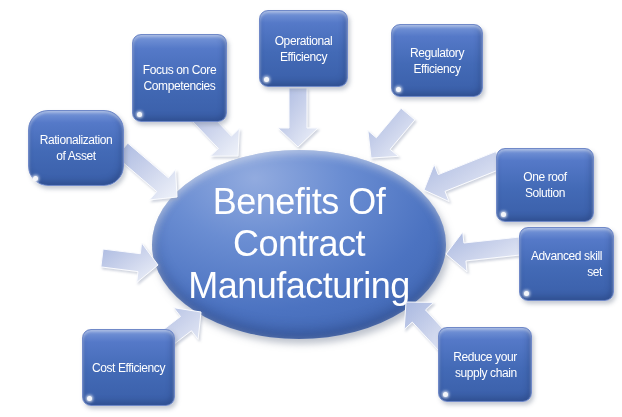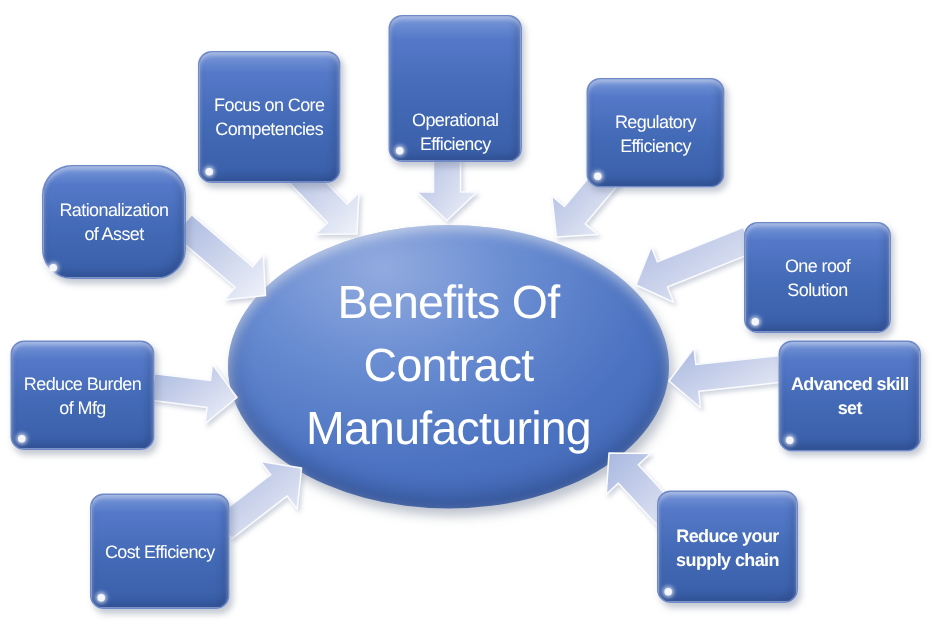--- a/index.html
+++ b/index.html
@@ -22,21 +22,21 @@
       #92abdf 0%, #6a8dd2 25%, #4c73c1 52%, #3e65b0 78%, #3659a0 100%);
     box-shadow:3px 5px 7px rgba(125,135,155,0.5),
       inset 0 4px 8px rgba(255,255,255,0.45),
       inset 0 -7px 14px rgba(20,40,90,0.38),
       inset 3px 0 8px rgba(255,255,255,0.12);
     z-index:1;
     display:flex;align-items:center;justify-content:center;
   }
   .center-label{
     color:#ffffff;
-    font-size:31px;line-height:42px;
+    font-size:36px;line-height:42px;
     text-align:center;white-space:pre-line;
     letter-spacing:-0.5px;
     padding-bottom:2px;
   }
   
   .node{
     position:absolute;z-index:3;
     border-radius:9px;
     background:linear-gradient(180deg,#7897d9 0%, #5579c8 16%, #436ab6 55%, #3a5fa9 100%);
     border:1px solid #7089c8;
@@ -53,30 +53,30 @@
     background:#ffffff;
     box-shadow:0 0 3px 1px rgba(255,255,255,0.85);
     opacity:.95;
   }
   .node-label{
     color:#ffffff;
     font-size:12px;line-height:16px;
     letter-spacing:-0.4px;
     text-align:center;white-space:pre-line;
   }
-  .bold .node-label{font-weight:700;}
+  .bold .node-label{font-weight:400;text-align:right;}
   
   #node-focus-core       {left:132px;top:34px; width:95px;height:88px;}
-  #node-operational      {left:259px;top:10px; width:89px;height:98px;align-items:flex-end;}
-  #node-regulatory       {left:391px;top:52px; width:92px;height:73px;}
+  #node-operational      {left:259px;top:10px; width:89px;height:77px;}
+  #node-regulatory       {left:391px;top:24px; width:92px;height:73px;}
   #node-rationalization  {left:28px; top:110px;width:96px;height:76px;border-radius:20px;}
   #node-one-roof         {left:496px;top:112px;width:98px;height:74px;margin-top:36px;}
   #node-reduce-burden    {left:7px;  top:227px;width:96px;height:73px;}
   #node-advanced-skill   {left:519px;top:227px;width:95px;height:74px;}
-  #node-cost-efficiency  {left:60px; top:329px;width:93px;height:77px;}
+  #node-cost-efficiency  {left:82px; top:329px;width:93px;height:77px;}
   #node-reduce-supply    {left:438px;top:327px;width:94px;height:75px;}
 </style>
 </head>
 <body>
 
 <div id="canvas">
 
   <svg id="arrows-layer" width="622" height="417" viewBox="0 0 622 417" xmlns="http://www.w3.org/2000/svg">
     <defs>
       <linearGradient id="arrowGrad" x1="0" y1="0" x2="1" y2="1">
@@ -118,24 +118,20 @@
 Efficiency</span>
   </div>
   <div class="node" id="node-rationalization">
     <span class="node-label">Rationalization
 of Asset</span>
   </div>
   <div class="node" id="node-one-roof">
     <span class="node-label">One roof
 Solution</span>
   </div>
-  <div class="node" id="node-reduce-burden">
-    <span class="node-label">Reduce Burden
-of Mfg</span>
-  </div>
   <div class="node bold" id="node-advanced-skill">
     <span class="node-label">Advanced skill
 set</span>
   </div>
   <div class="node" id="node-cost-efficiency">
     <span class="node-label">Cost Efficiency</span>
   </div>
   <div class="node bold" id="node-reduce-supply">
     <span class="node-label">Reduce your
 supply chain</span>

